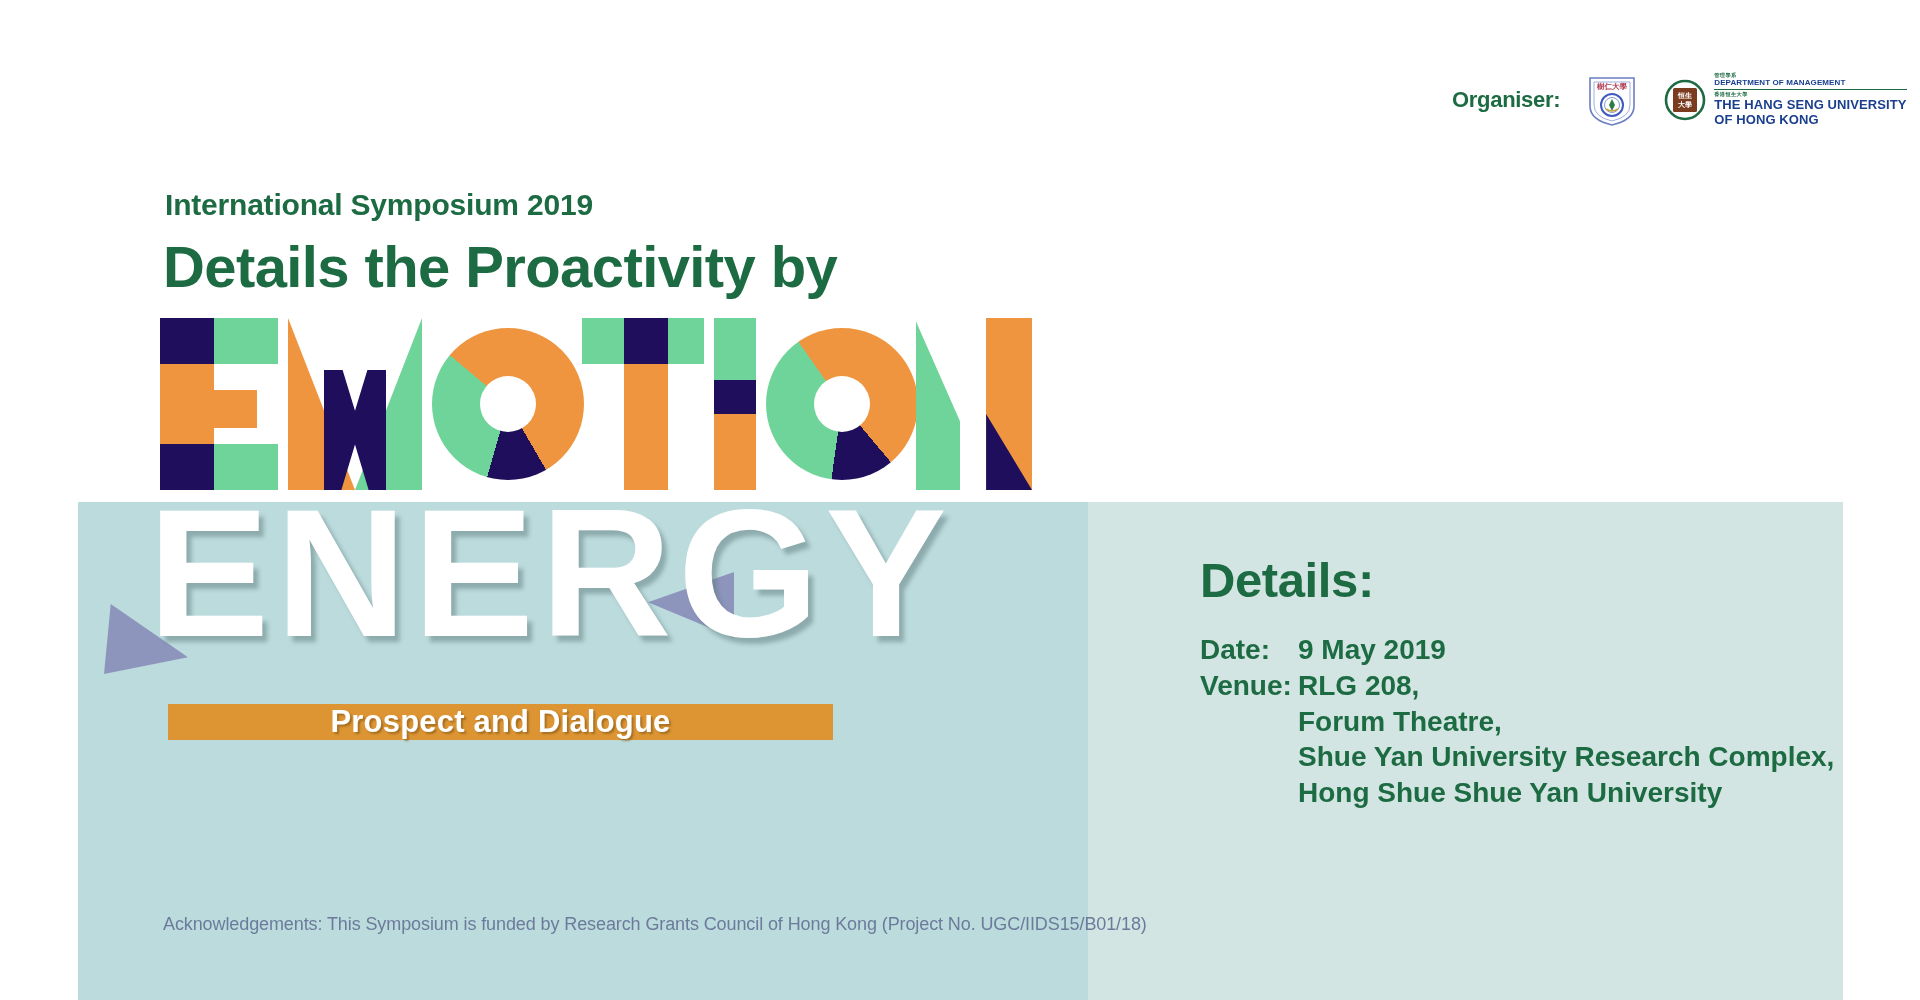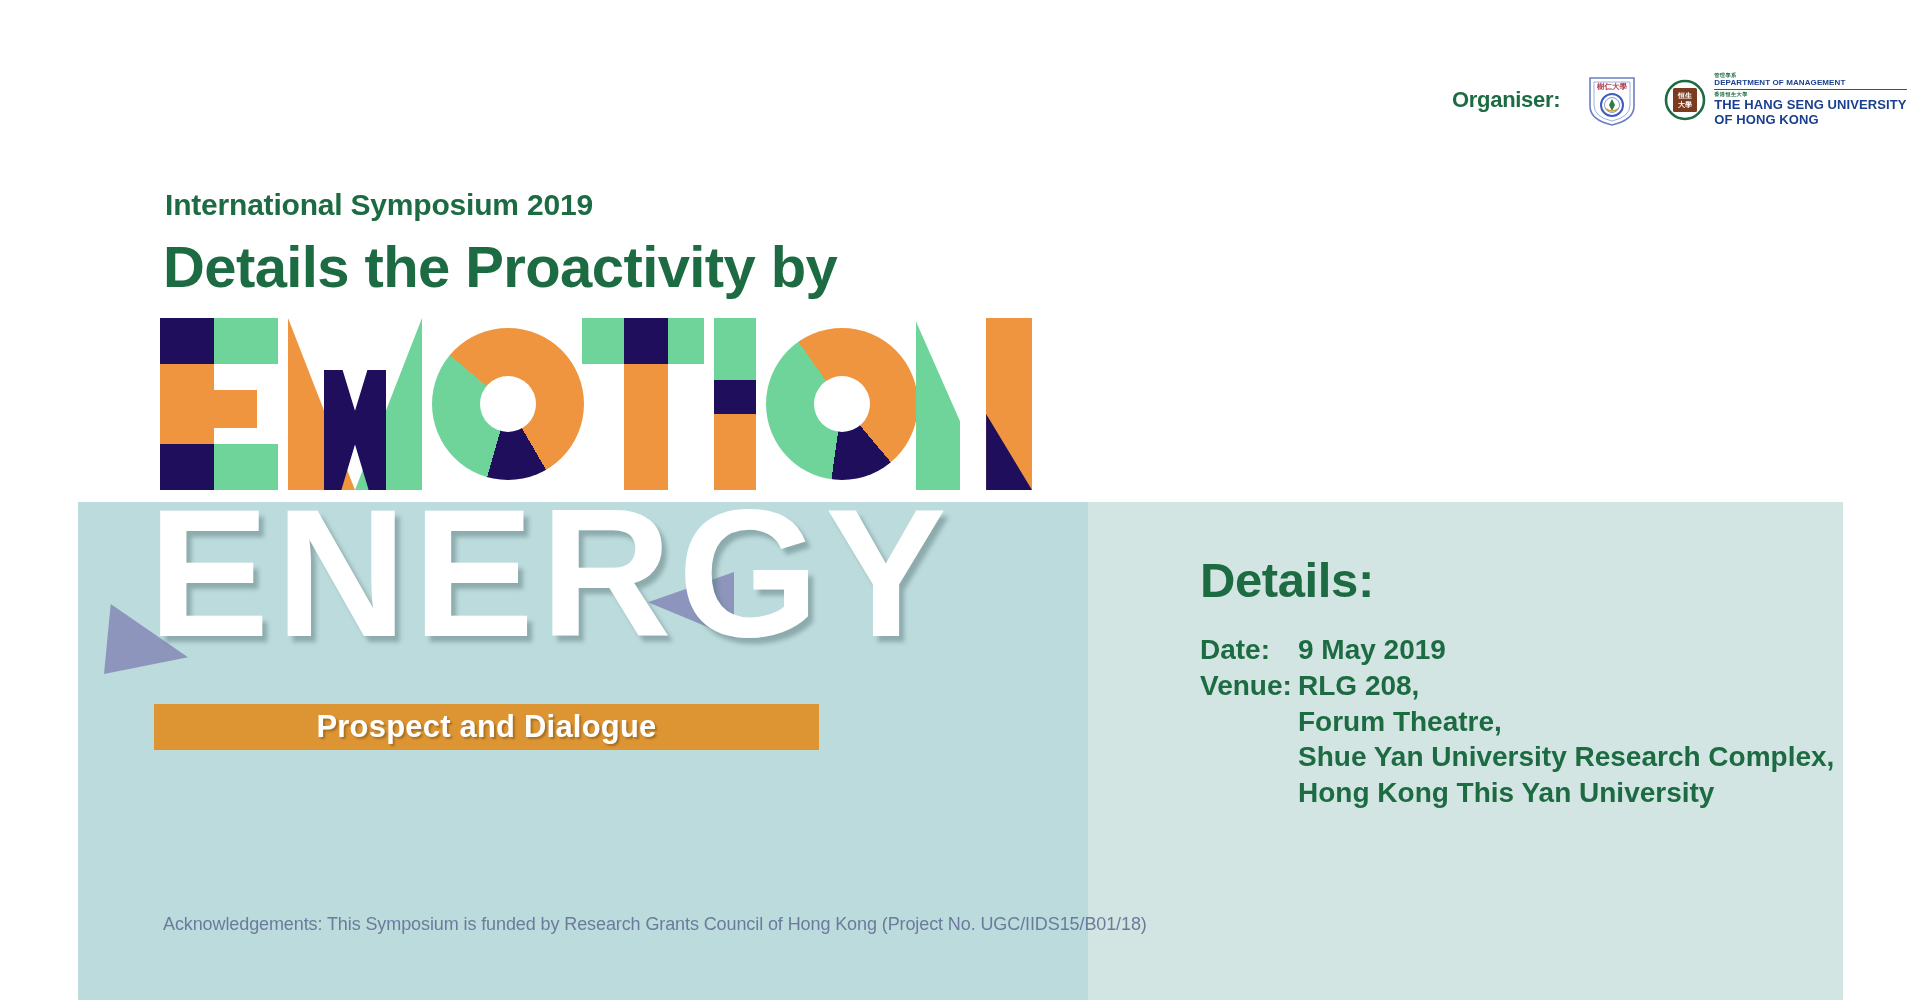--- a/index.html
+++ b/index.html
@@ -118,21 +118,21 @@
   .energy {
     position: absolute; left: 148px; top: 482px;
     font-size: 182px; line-height: 1; font-weight: 700; color: #ffffff;
     font-stretch: condensed; letter-spacing: 6px;
     text-shadow: 5px 6px 4px rgba(90,120,122,0.48);
     white-space: nowrap;
   }
 
   
   .subbanner {
-    position: absolute; left: 154px; top: 704px; width: 665px; height: 46px;
+    position: absolute; left: 168px; top: 704px; width: 665px; height: 36px;
     background: #dd9533; display: flex; align-items: center; justify-content: center;
   }
   .subbanner span {
     font-size: 31px; font-weight: 700; color: #ffffff;
     font-stretch: condensed; letter-spacing: 0.2px;
     text-shadow: 2px 2px 2px rgba(120,80,20,0.55);
   }
 
   
   .ack {
@@ -258,16 +258,16 @@
     <div class="det-row">
       <span class="det-key">Date:</span>
       <span class="det-val">9 May 2019</span>
     </div>
     <div class="det-row">
       <span class="det-key">Venue:</span>
       <span class="det-val">RLG 208,</span>
     </div>
     <div class="det-cont">Forum Theatre,</div>
     <div class="det-cont">Shue Yan University Research Complex,</div>
-    <div class="det-cont">Hong Kong This Yan University</div>
+    <div class="det-cont">Hong Shue Shue Yan University</div>
   </div>
 
 </div>
 
 </body></html>

